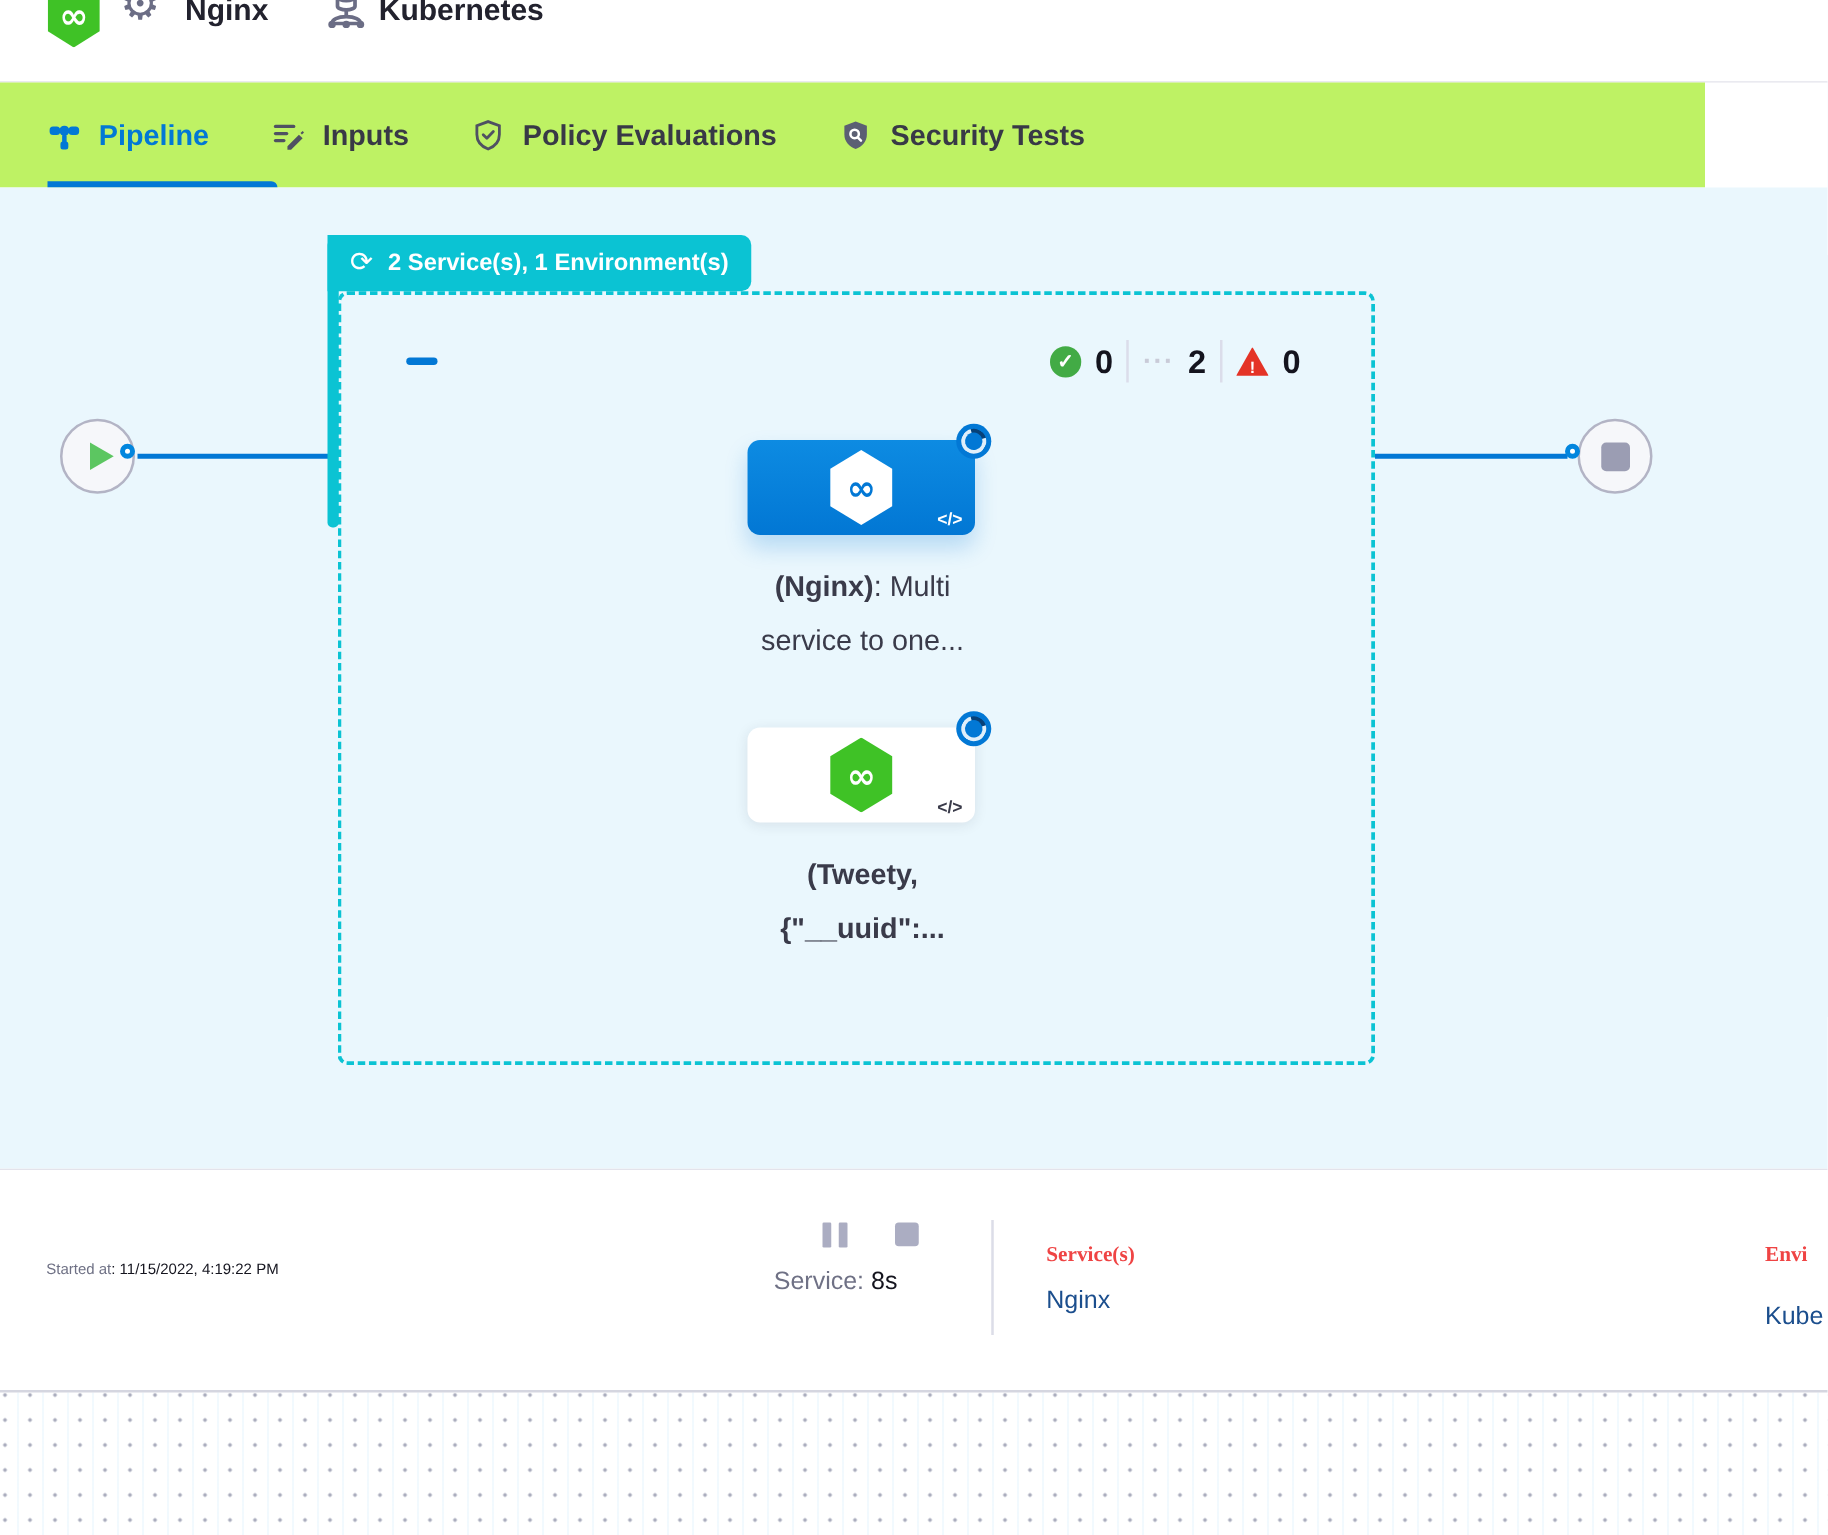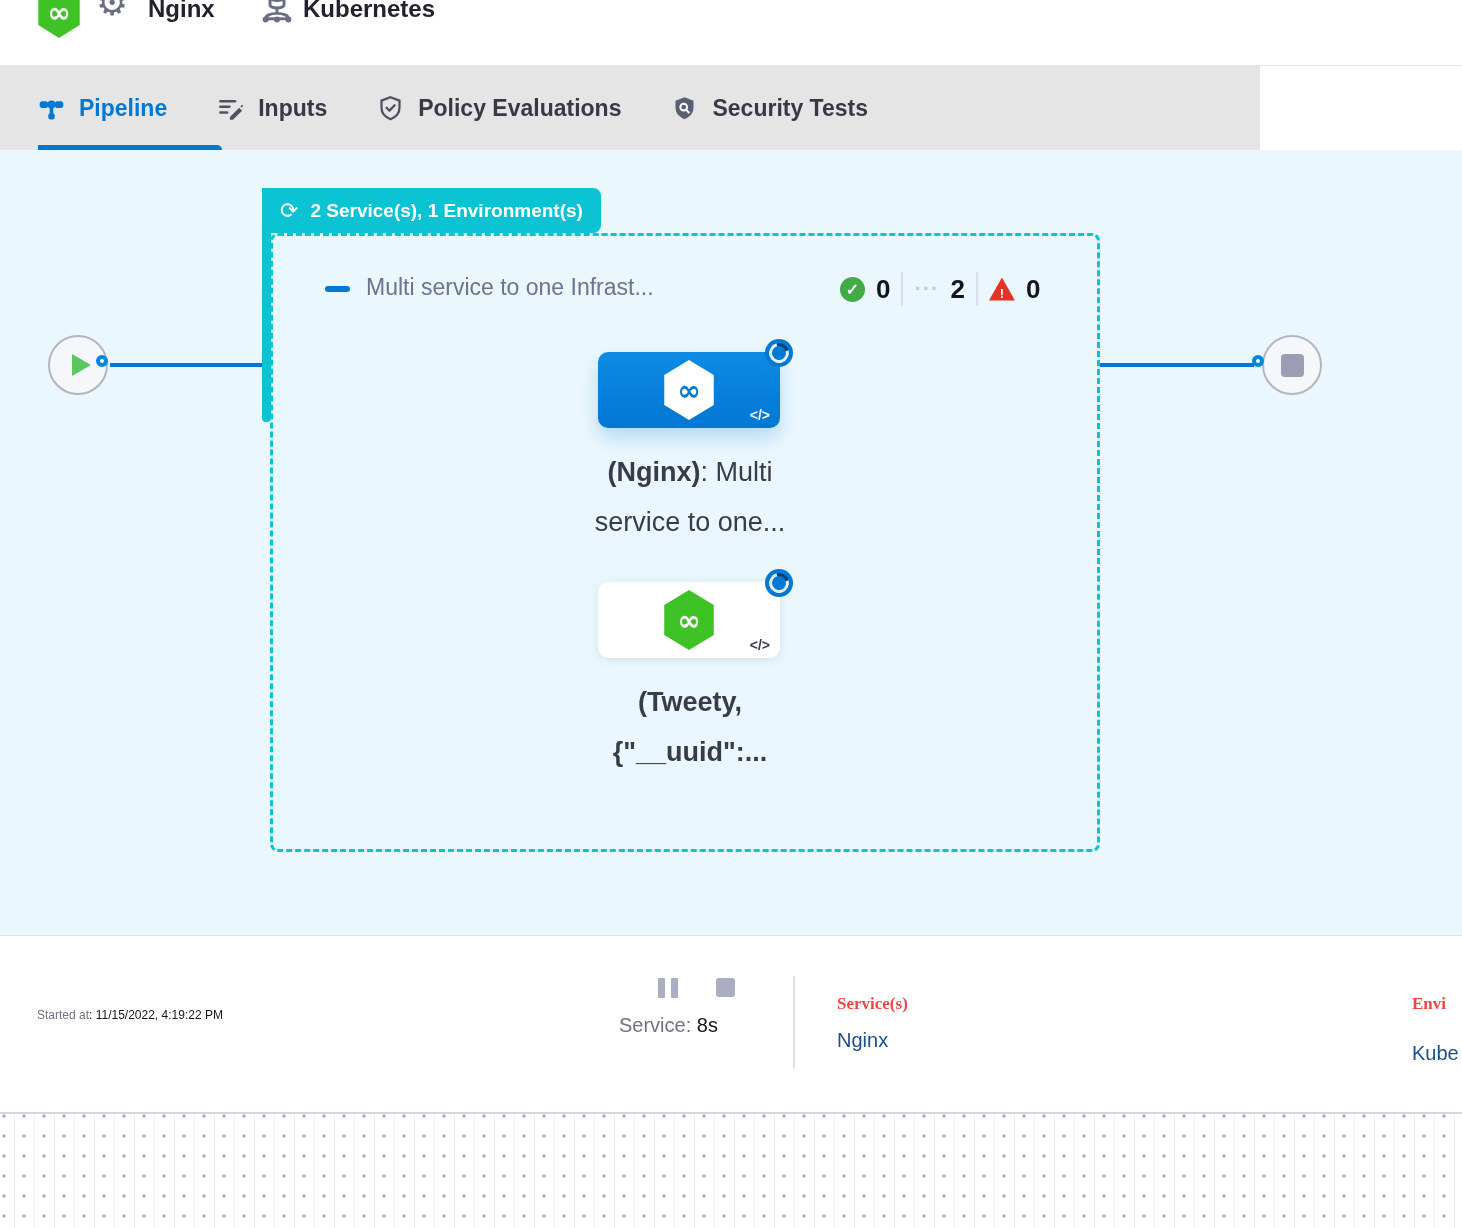--- a/index.html
+++ b/index.html
@@ -13,21 +13,21 @@
   .hexagon { display:flex; align-items:center; justify-content:center;
     clip-path:polygon(50% 0%, 95% 25%, 95% 75%, 50% 100%, 5% 75%, 5% 25%); }
   #topbar-logo { left:36px; top:-14px; width:46px; height:52px; background:#3FC226;
     color:#fff; font-size:28px; font-weight:bold; font-family:"DejaVu Sans",sans-serif; }
   #topbar-gear { left:96px; top:-18px; font-size:36px; color:#6B6D85; }
   #topbar-service { left:148px; top:-5px; font-size:24px; font-weight:600; color:#22222E; }
   #topbar-k8s { left:256px; top:-12px; }
   #topbar-infra { left:303px; top:-5px; font-size:24px; font-weight:600; color:#22222E; }
 
   
-  #tabbar { position:absolute; left:0; top:66px; width:1260px; height:84px; background:#e5e5e5; }
+  #tabbar { position:absolute; left:0; top:66px; width:1364px; height:84px; background:#bef264; }
   .tabs-row { position:absolute; left:38px; top:0; height:84px; display:flex;
     align-items:center; gap:50px; }
   .tab { display:flex; align-items:center; gap:14px; font-size:23px; font-weight:600;
     color:#383946; cursor:pointer; }
   .tab.active { color:#0278D5; font-weight:700; }
   #tab-underline { position:absolute; left:38px; bottom:0; width:184px; height:5px;
     background:#0278D5; border-radius:0 5px 0 0; }
 
   
   #canvas { position:absolute; left:0; top:150px; width:1462px; height:785px;
@@ -79,21 +79,21 @@
   .hex-green { background:#3FC226; color:#fff; }
   .code-tag { position:absolute; right:10px; bottom:5px; font-size:14px; font-weight:700; }
   #card-nginx .code-tag { color:#fff; }
   #card-tweety .code-tag { color:#3A3B4A; }
   .spinner { position:absolute; right:-13px; top:-13px; width:28px; height:28px;
     border-radius:50%; background:#0278D5; z-index:5; }
   .spinner::after { content:""; position:absolute; inset:4px; border-radius:50%;
     border:3px solid rgba(255,255,255,.88); border-top-color:rgba(8,56,104,.85);
     transform:rotate(30deg); }
 
-  .node-label { position:absolute; width:212px; text-align:center; font-size:27px;
+  .node-label { position:absolute; width:212px; text-align:center; font-size:23px;
     color:#3A3B4A; line-height:1.85; word-wrap:break-word; }
   #label-nginx { left:584px; top:298px; }
   #label-tweety { left:584px; top:528px; font-weight:700; }
 
   
   #footer { position:absolute; left:0; top:935px; width:1462px; height:177px;
     background:#fff; border-top:1px solid #E3E3EB; overflow:hidden; }
   #exec-title { left:37px; top:25px; font-size:23px; font-weight:700; color:#0B0B14; }
   #started-line { left:37px; top:72px; font-size:12px; color:#14141E; }
   #started-line .lbl { color:#6F7185; }
@@ -204,21 +204,20 @@
   </div>
 
   <div class="abs" id="stage-bar"></div>
   <div class="abs" id="stage-badge">
     <span class="sync">⟳</span>
     <span>2 Service(s), 1 Environment(s)</span>
   </div>
   <div class="abs" id="stage-box"></div>
 
   <div class="abs" id="collapse-minus"></div>
-  <div class="abs" id="stage-title">Multi service to one Infrast...</div>
 
   <div class="abs" id="status-row">
     <div class="check-circle">
       <span>✓</span>
       </div>
     <span class="count">0</span>
     <div class="vdiv"></div>
     <span class="run-dots">···</span>
     <span class="count">2</span>
     <div class="vdiv"></div>

